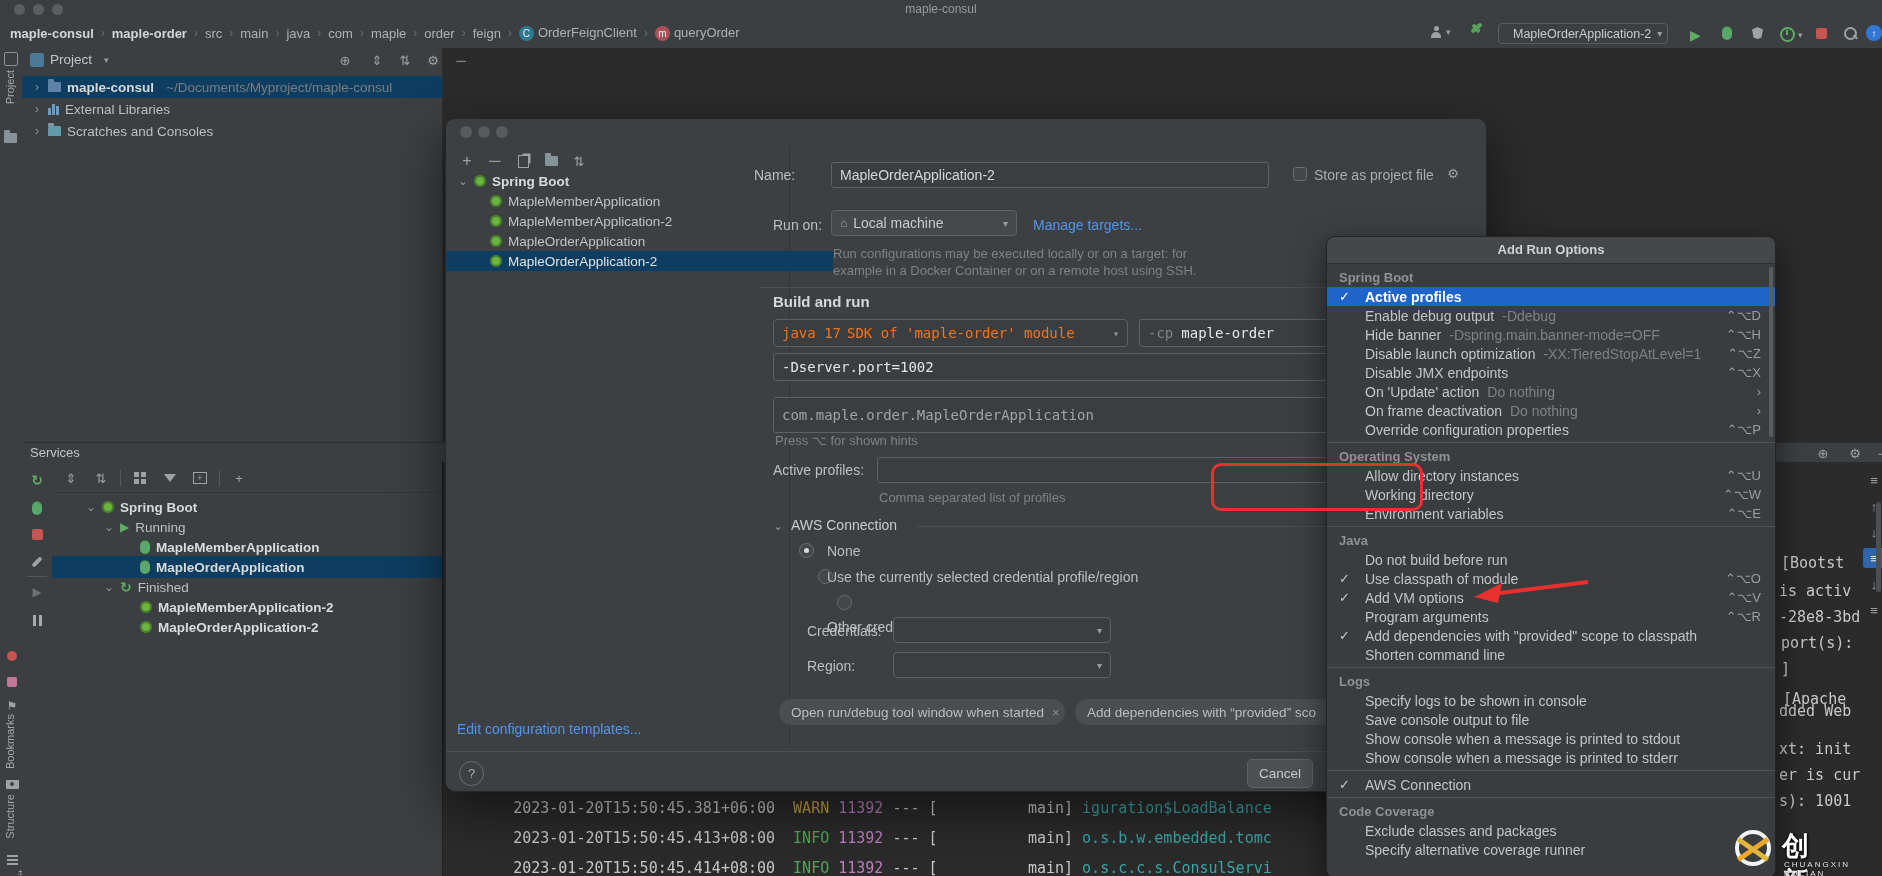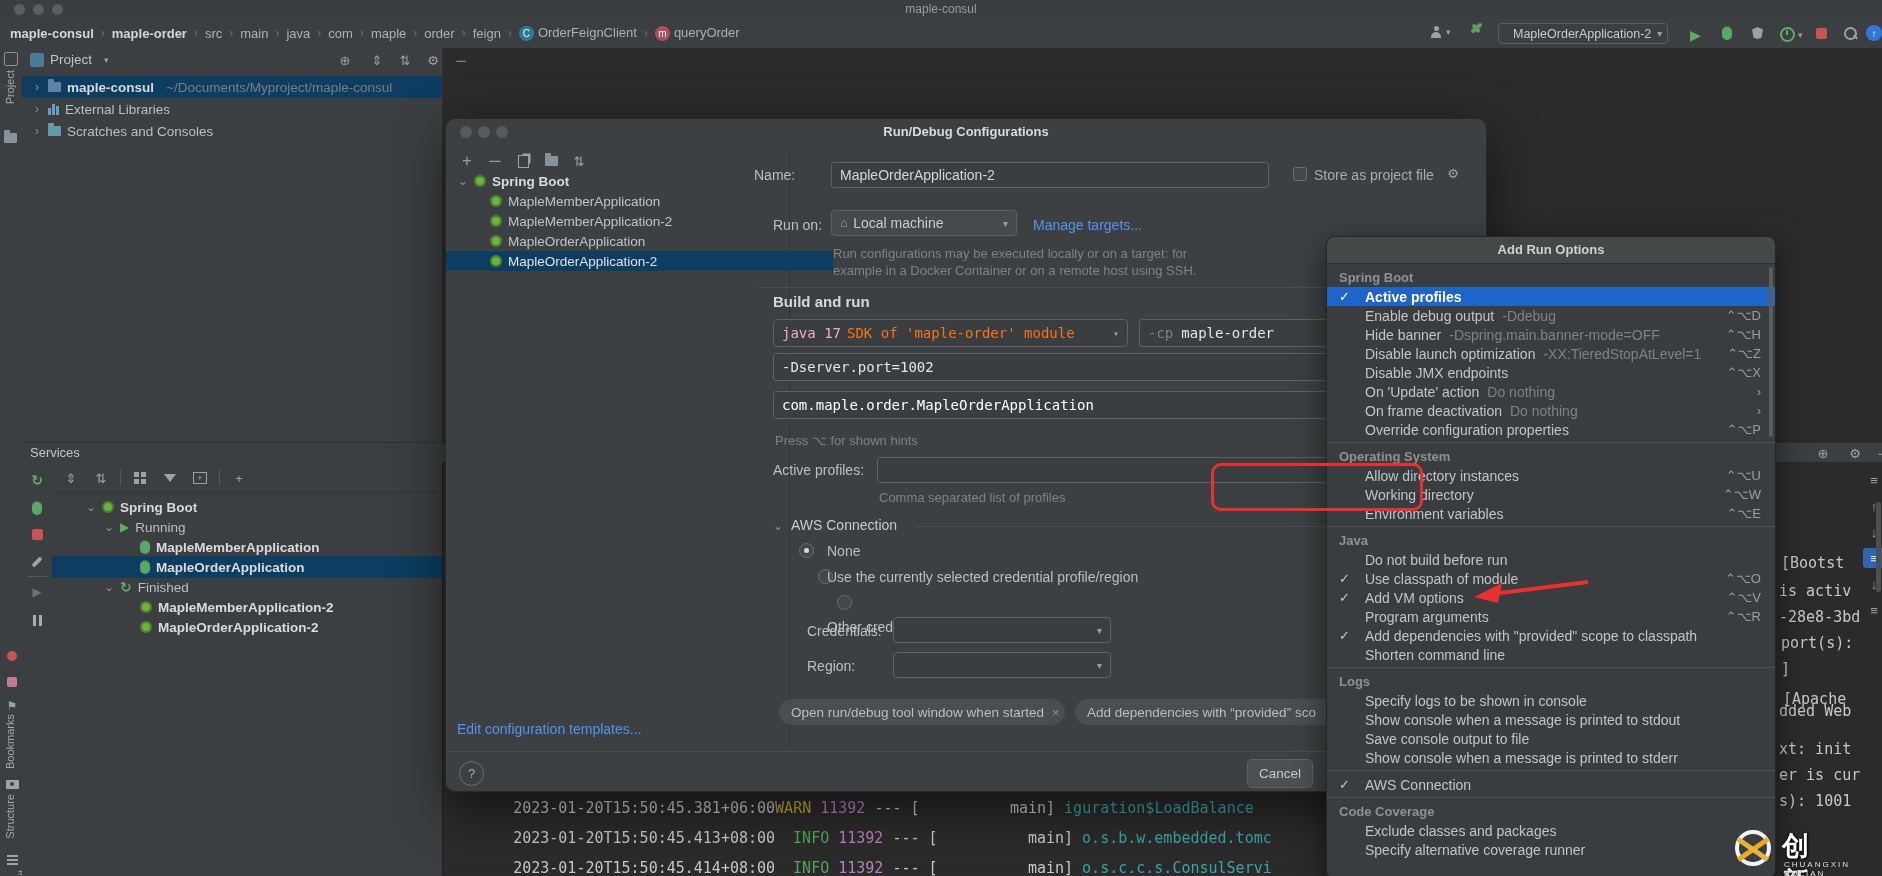--- a/index.html
+++ b/index.html
@@ -348,21 +348,21 @@
       <span class="bold-app">MapleMemberApplication-2</span>
     </div>
     <div class="treerow ab" style="left:0;top:154px;width:390px;padding-left:88px;box-sizing:border-box">
       <span class="ico-leaf"></span>
       <span class="bold-app">MapleOrderApplication-2</span>
     </div>
   </div>
 
   <div class="ab" id="svc-console">
     <div class="ab cline mono pre" style="top:318px">
-      <span>2023-01-20T15:50:45.381+06:00</span><span class="lv-warn" style="">WARN</span> <span class="pid">11392</span><span> --- [</span><span>          main] </span><span class="logger">iguration$LoadBalance</span>
+      <span>2023-01-20T15:50:45.381+06:00</span><span class="lv-warn" style="margin-left:18px">WARN</span> <span class="pid">11392</span><span> --- [</span><span>          main] </span><span class="logger">iguration$LoadBalance</span>
     </div>
     <div class="ab cline mono pre" style="top:348px">
       <span>2023-01-20T15:50:45.413+08:00</span><span class="lv-info" style="margin-left:18px">INFO</span> <span class="pid">11392</span><span> --- [</span><span>          main] </span><span class="logger">o.s.b.w.embedded.tomc</span>
     </div>
     <div class="ab cline mono pre" style="top:378px">
       <span>2023-01-20T15:50:45.414+08:00</span><span class="lv-info" style="margin-left:18px">INFO</span> <span class="pid">11392</span><span> --- [</span><span>          main] </span><span class="logger">o.s.c.c.s.ConsulServi</span>
     </div>
     <div class="ab cline mono pre" style="top:408px">
        
     </div>
@@ -383,21 +383,20 @@
       <span class="tbico">↑</span>
       <span class="tbico">↓</span>
       <span class="tbico" style="background:#2f65ad;border-radius:3px;color:#dfe1e3">≡</span>
       <span class="tbico">↓</span>
       <span class="tbico">≡</span>
     </div>
     <div class="ab" style="left:1433px;top:40px;width:5px;height:90px;background:#4d5052;border-radius:3px"></div>
   </div>
 
   <div class="ab" id="dialog">
-    <div class="ab" id="dlg-title">Run/Debug Configurations</div>
     <span class="ab dlg-dot" style="left:14px"></span>
     <span class="ab dlg-dot" style="left:32px"></span>
     <span class="ab dlg-dot" style="left:50px"></span>
     <div class="ab" id="dlg-divider"></div>
 
     
     <div class="ab" style="left:10px;top:32px;display:flex;gap:6px;align-items:center">
       <span class="tbico" style="font-size:16px">+</span>
       <span class="tbico" style="font-size:16px">─</span>
       <span class="tbico">
@@ -444,32 +443,32 @@
       <span class="arr">▾</span>
     </div>
     <span class="ab link" style="left:587px;top:98px">Manage targets...</span>
     <div class="ab hint" style="left:387px;top:127px">Run configurations may be executed locally or on a target: for</div>
     <div class="ab hint" style="left:387px;top:144px">example in a Docker Container or on a remote host using SSH.</div>
     <div class="ab sep-h" style="left:313px;top:168px;width:714px"></div>
 
     <span class="ab" style="left:327px;top:174px;font-size:15px;font-weight:bold;color:#d6d8da">Build and run</span>
 
     <div class="ab combo mono" style="left:327px;top:200px;width:355px;height:28px;background:#3b3e40">
-      <span style="color:#f9a8d4">java 17</span>
+      <span style="color:#f97316">java 17</span>
       <span style="color:#f97316">SDK of 'maple-order' module</span>
       <span class="arr">▾</span>
     </div>
     <div class="ab fld mono" style="left:693px;top:200px;width:336px;height:28px;display:flex;align-items:center;gap:8px">
       <span style="color:#7f8284">-cp</span>
       <span style="color:#e3e5e7">maple-order</span>
     </div>
 
     <input class="ab fld mono" style="left: 327px; top: 234px; width: 702px; height: 28px; color: rgb(227, 229, 231); font-size: 14px;" readonly="" value="-Dserver.port=1002">
 
-    <input class="ab fld mono" style="left: 327px; top: 272px; width: 702px; height: 28px; color: #ffffff; font-size: 14px;" readonly="" value="com.maple.order.MapleOrderApplication">
+    <input class="ab fld mono" style="left: 327px; top: 278px; width: 702px; height: 36px; color: #a3a3a3; font-size: 14px;" readonly="" value="com.maple.order.MapleOrderApplication">
 
     <div class="ab hint" style="left:329px;top:314px">Press ⌥ for shown hints</div>
 
     <span class="ab dlg-label" style="left:327px;top:343px">Active profiles:</span>
     <input class="ab fld" style="left: 431px; top: 338px; width: 598px; height: 26px;">
     <div class="ab hint" style="left:433px;top:371px">Comma separated list of profiles</div>
 
     <span class="ab chev" style="left:327px;top:400px">⌄</span>
     <span class="ab dlg-label" style="left:345px;top:398px;color:#c9cbcd">AWS Connection</span>
     <div class="ab sep-h" style="left:470px;top:407px;width:557px"></div>
@@ -601,25 +600,25 @@
           <span>Shorten command line</span>
         </div>
       <div class="psep"></div>
       <div class="phead">Logs</div>
       <div class="prow">
           <span class="ck"></span>
           <span>Specify logs to be shown in console</span>
         </div>
       <div class="prow">
           <span class="ck"></span>
+          <span>Save console output to file</span>
+        </div>
+      <div class="prow">
+          <span class="ck"></span>
           <span>Show console when a message is printed to stdout</span>
-        </div>
-      <div class="prow">
-          <span class="ck"></span>
-          <span>Save console output to file</span>
         </div>
       <div class="prow">
           <span class="ck"></span>
           <span>Show console when a message is printed to stderr</span>
         </div>
       <div class="psep"></div>
       <div class="prow">
           <span class="ck">✓</span>
           <span>AWS Connection</span>
         </div>

